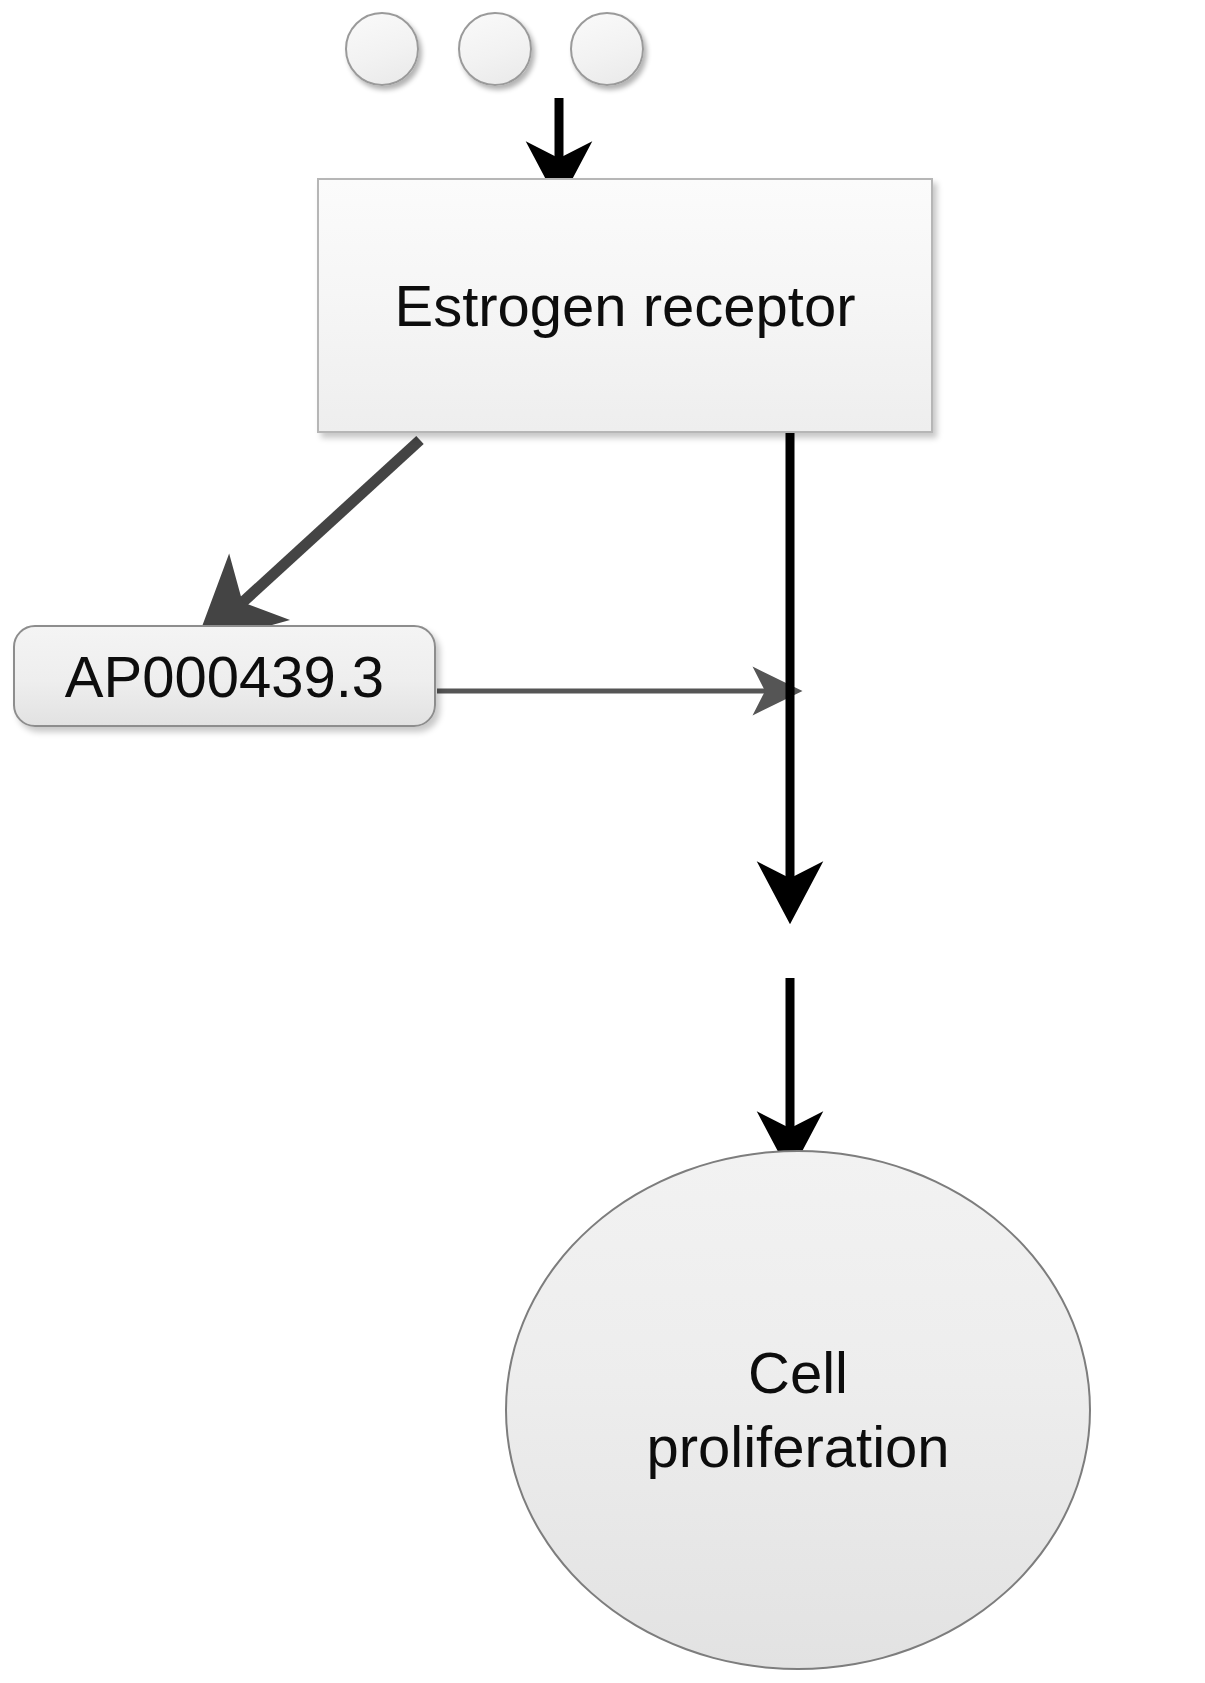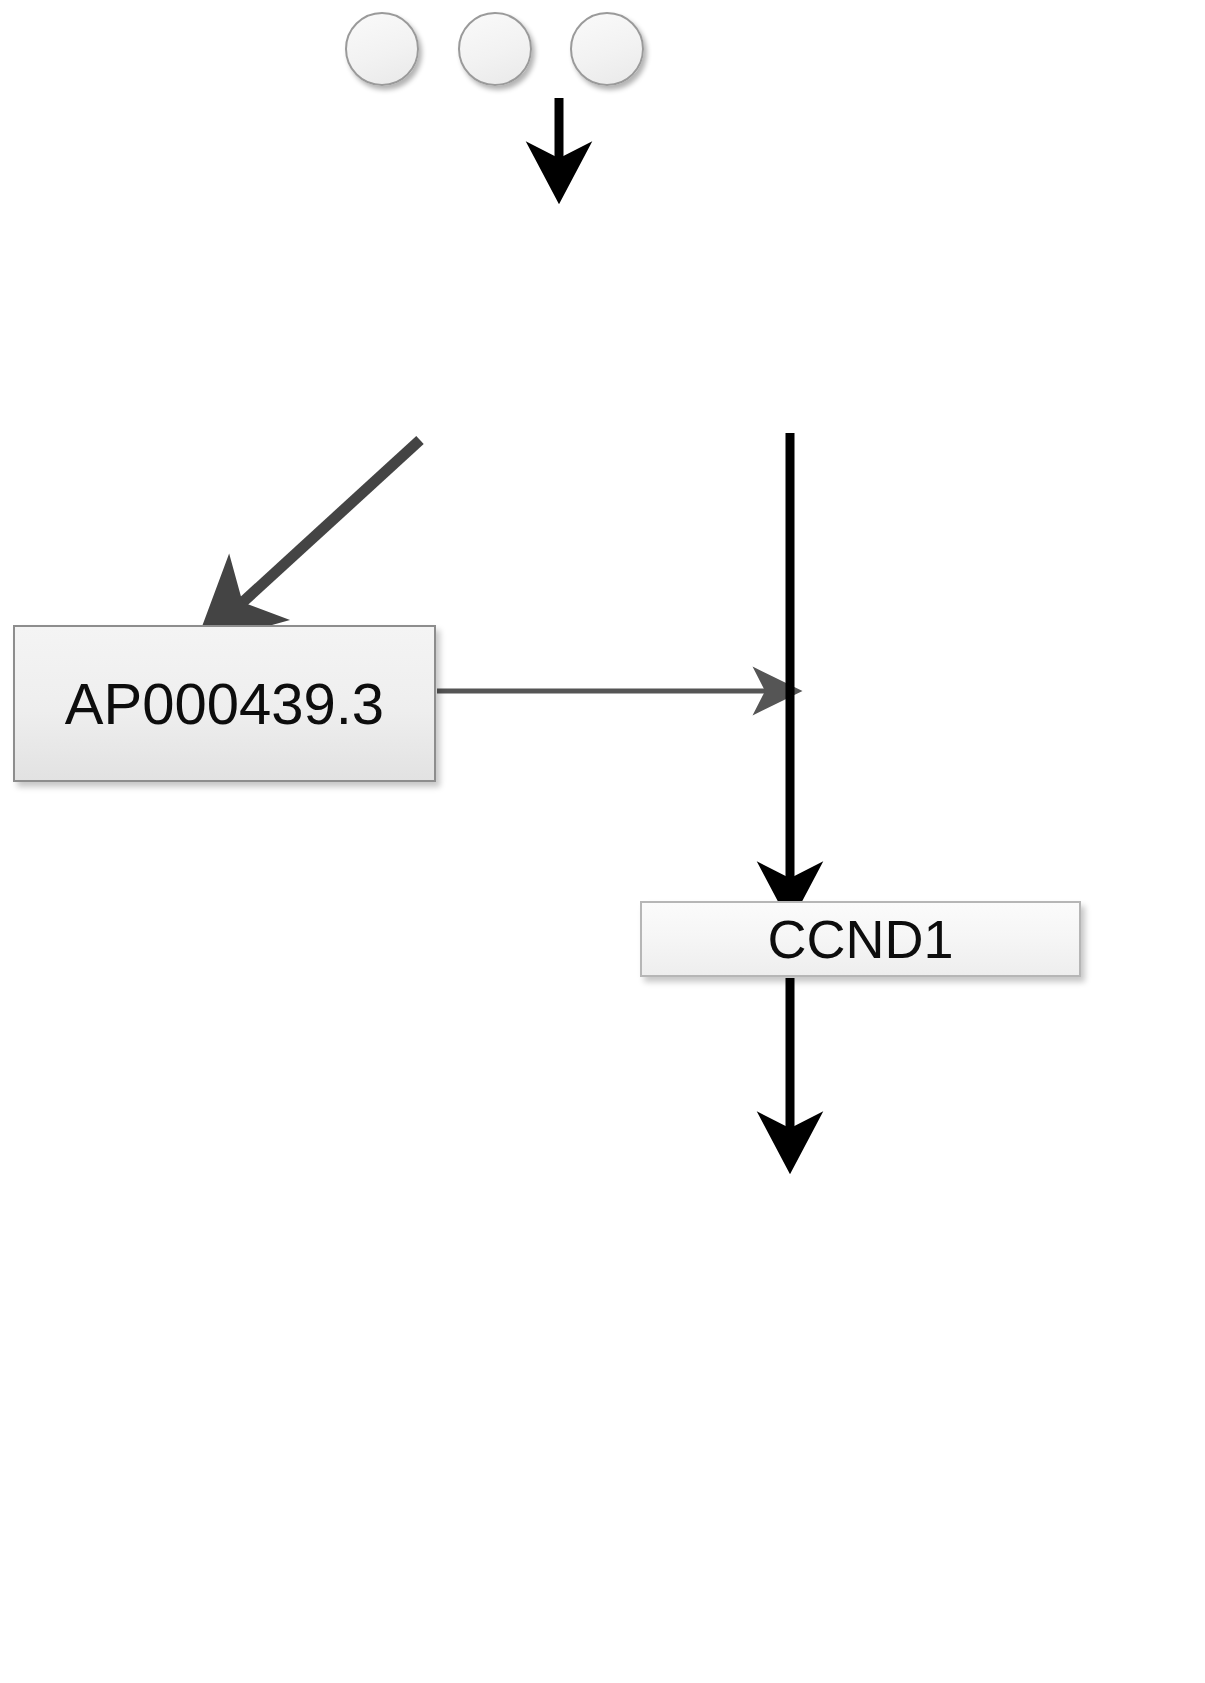--- a/index.html
+++ b/index.html
@@ -68,24 +68,25 @@
     left: 317px;
     top: 178px;
     width: 616px;
     height: 255px;
     font-size: 58px;
   }
   #node-lncrna {
     left: 13px;
     top: 625px;
     width: 423px;
-    height: 157px;
+    height: 102px;
     font-size: 58px;
     border-color: #8d8d8d;
     background: linear-gradient(180deg, #f4f4f4 0%, #eeeeee 55%, #e2e2e2 100%);
+    border-radius: 22px;
   }
   #node-ccnd1 {
     left: 640px;
     top: 901px;
     width: 441px;
     height: 76px;
     font-size: 54px;
   }
 
   
@@ -136,23 +137,29 @@
     <line x1="790" y1="433" x2="790" y2="890" stroke="#000000" stroke-width="9" marker-end="url(#head-black)"></line>
 
     <line x1="790" y1="978" x2="790" y2="1140" stroke="#000000" stroke-width="9" marker-end="url(#head-black)"></line>
   </svg>
 
   <div class="ligand" id="ligand-0"></div>
   <div class="ligand" id="ligand-1"></div>
   <div class="ligand" id="ligand-2"></div>
 
 
+  <div class="node-box" id="node-receptor">
+    <span>Estrogen receptor</span>
+  </div>
 
   <div class="node-box" id="node-lncrna">
     <span>AP000439.3</span>
   </div>
 
-  <div class="node-box" id="node-ccnd1">
-    <span>CCND1</span>
+
+  <div id="node-outcome">
+    <span>
+      <span class="outcome-text">Cell</span>
+      <span class="outcome-text">proliferation</span>
+    </span>
   </div>
-
 
 </div>
 
 </body></html>

